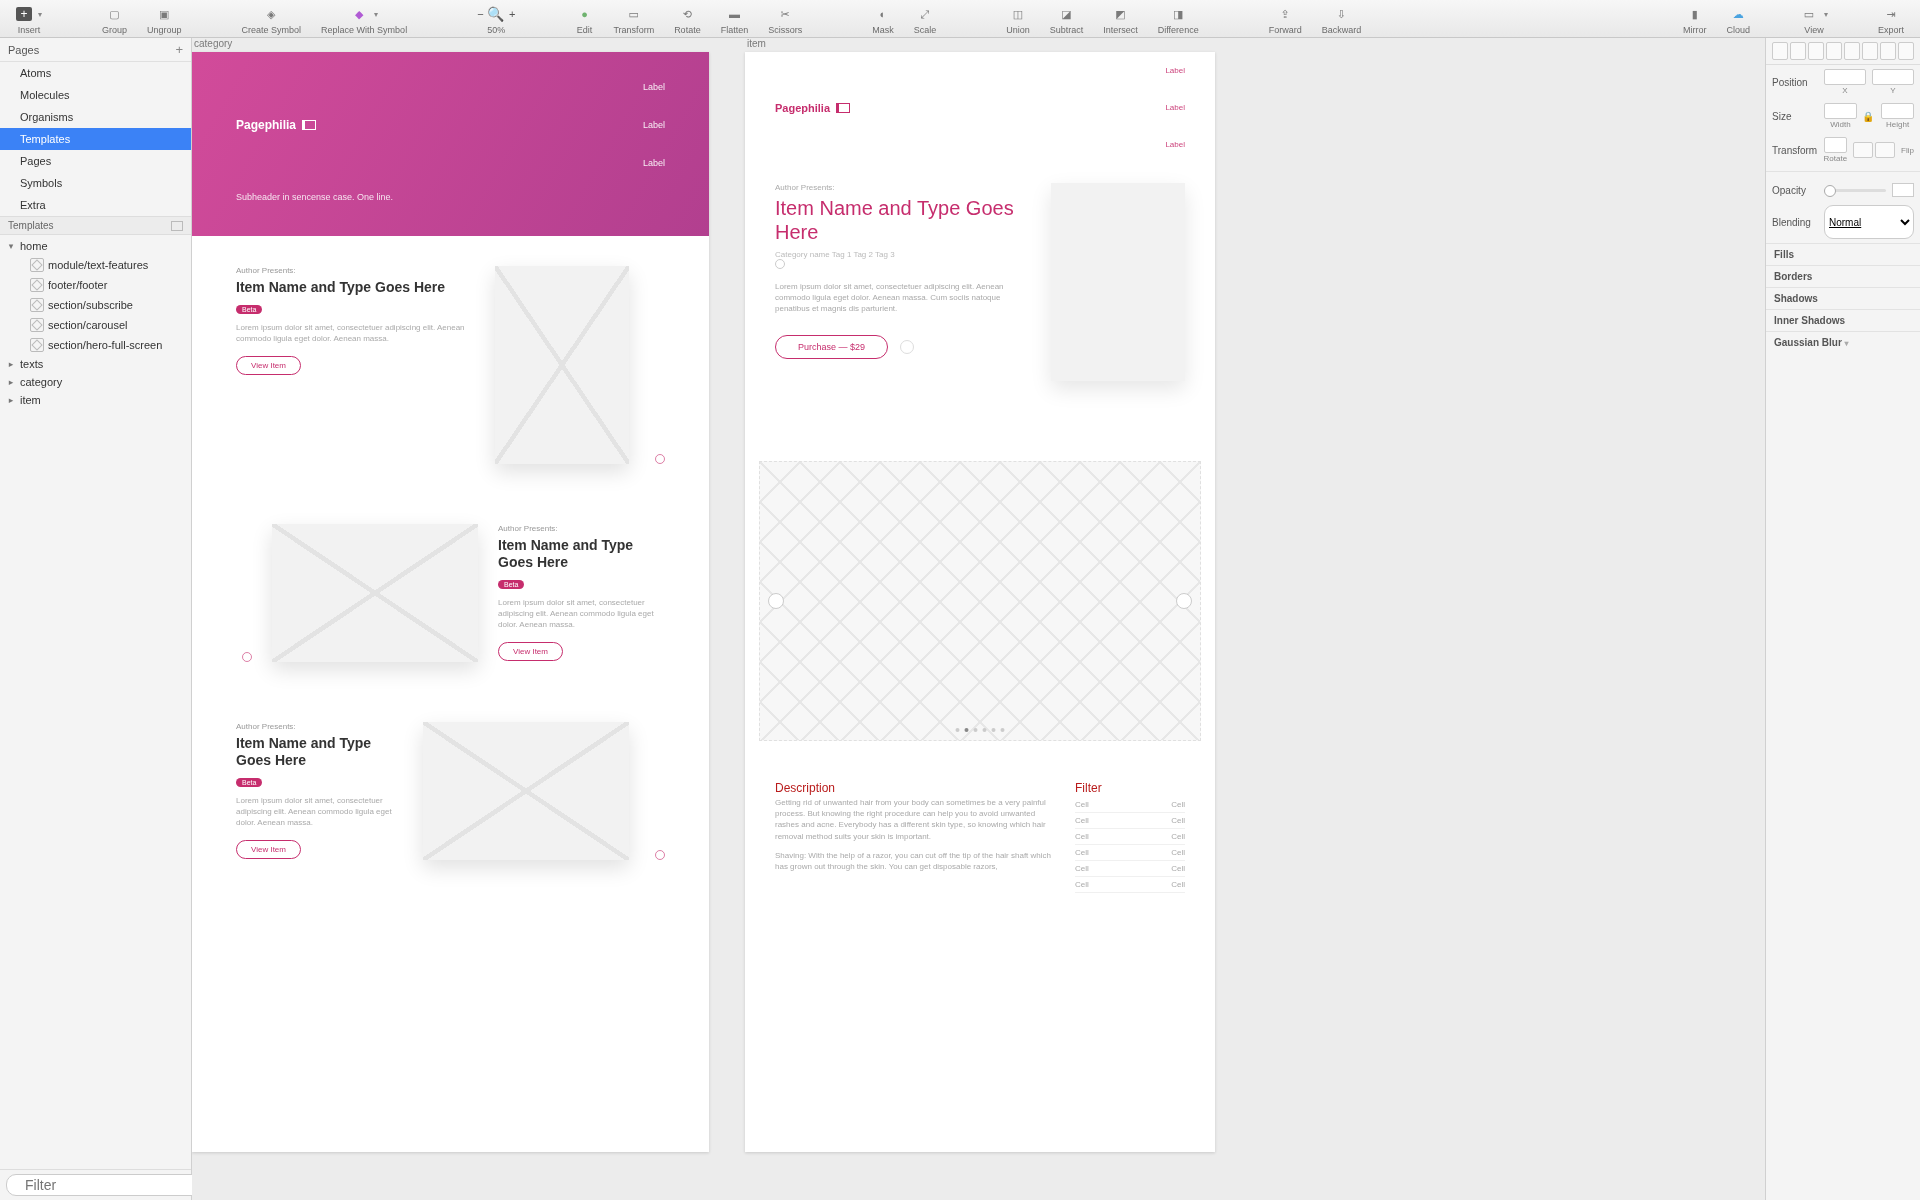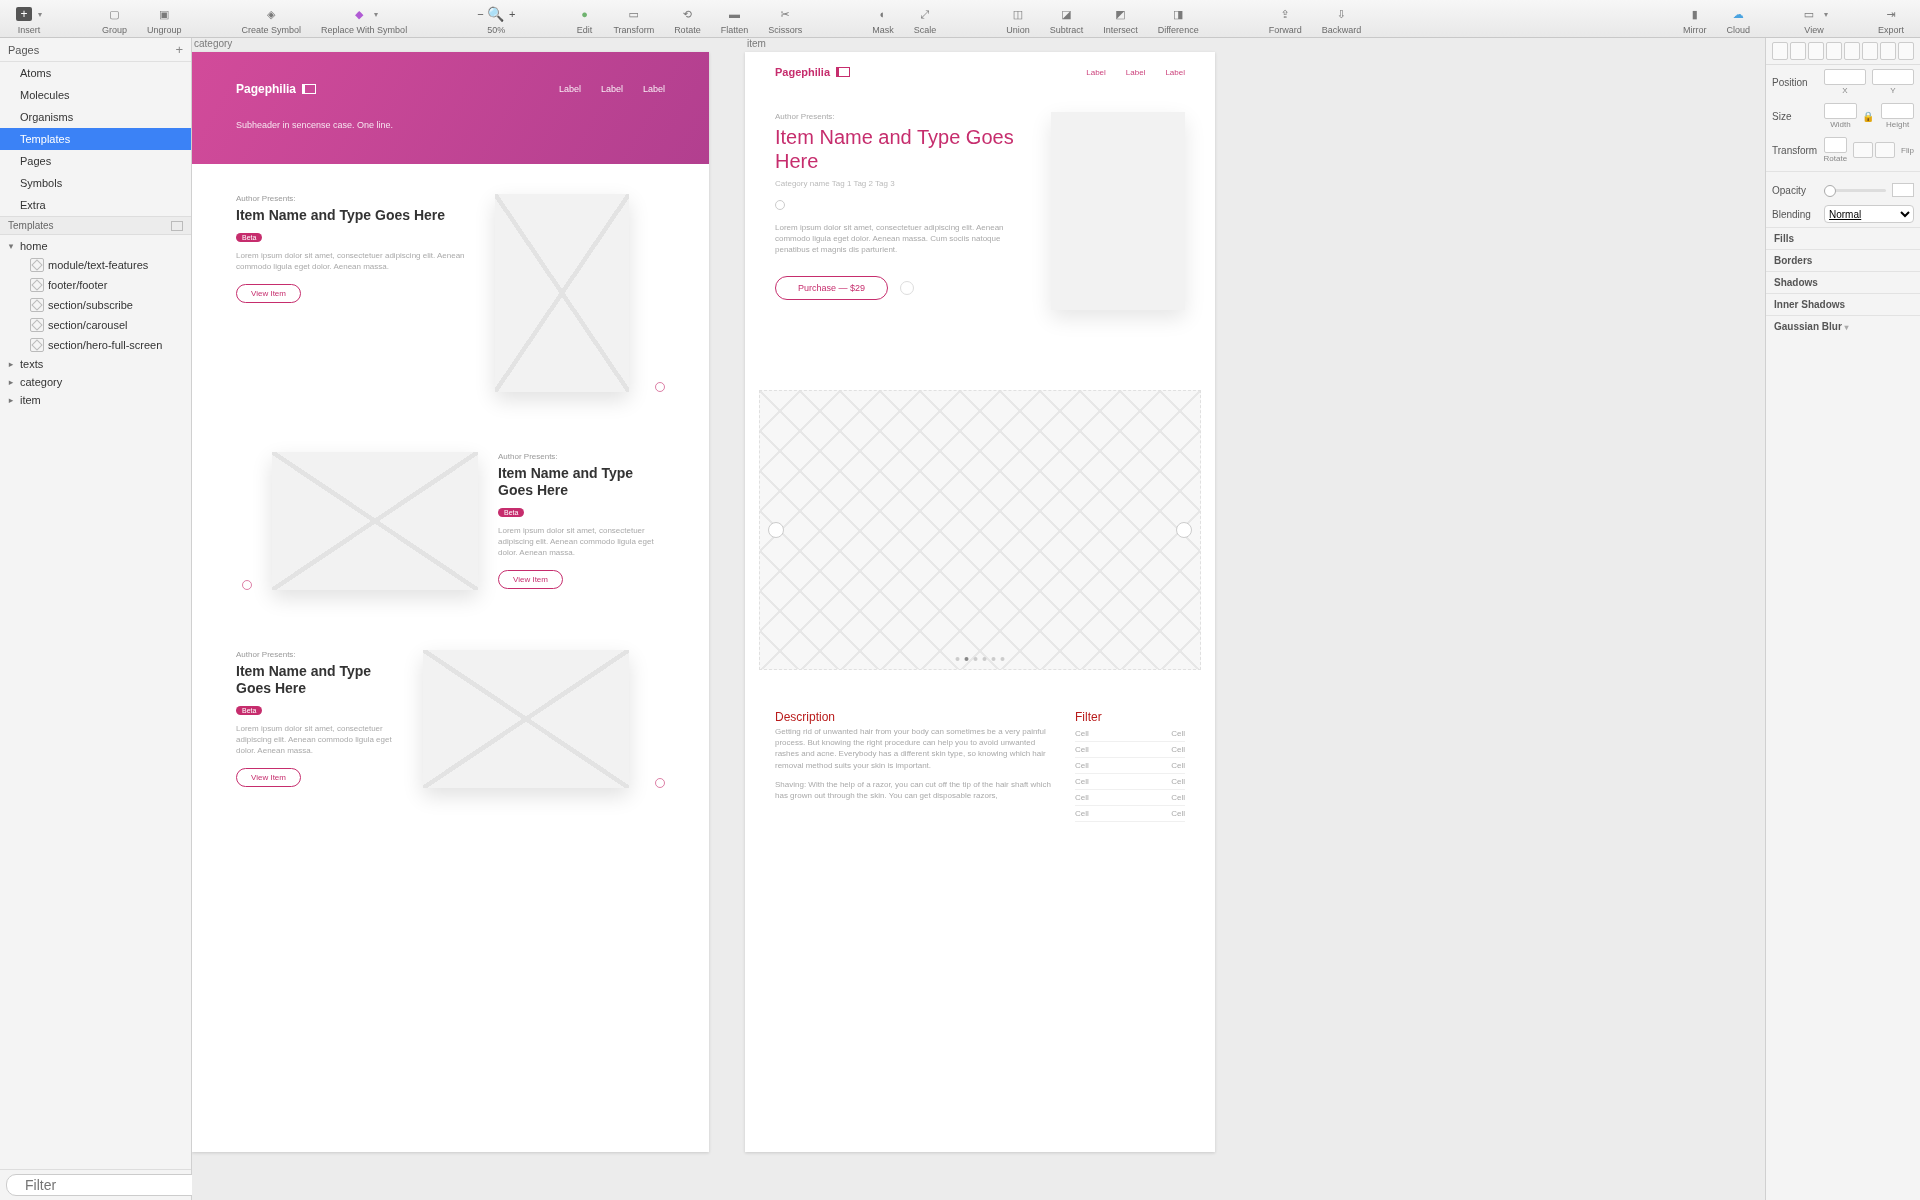--- a/index.html
+++ b/index.html
@@ -39,39 +39,39 @@
 .align-row{display:flex; gap:2px; padding:4px 6px; border-bottom:1px solid #ddd;}
 .align-btn{width:18px;height:18px;border:1px solid #ccc;background:#fafafa;border-radius:2px;}
 .insp-row{display:flex;align-items:center;padding:4px 6px;gap:6px;font-size:10px;color:#555;}
 .insp-row label{width:46px;}
 .insp-field{flex:1;display:flex;flex-direction:column;align-items:center;}
 .insp-field input{width:100%;height:16px;border:1px solid #ccc;border-radius:2px;font-size:10px;padding:0 2px;}
 .insp-field span{font-size:8px;color:#888;margin-top:1px;}
 .insp-btns{display:flex;gap:2px;}
 .insp-btns .b{width:20px;height:16px;border:1px solid #ccc;background:#fafafa;border-radius:2px;}
 .insp-section{padding:5px 8px;border-top:1px solid #e2e2e2;font-size:10px;color:#555;font-weight:600;}
-.blend-select{flex:1;height:18px;border:1px solid #ccc;border-radius:4px;font-size:10px;background:#fff;text-decoration:underline;}
+.blend-select{flex:1;height:34px;border:1px solid #ccc;border-radius:9px;font-size:10px;background:#fff;text-decoration:underline;}
 .opacity-slider{flex:1;height:3px;background:#ddd;border-radius:2px;position:relative;}
 .opacity-slider::after{content:"";position:absolute;left:0;top:-4px;width:10px;height:10px;border-radius:50%;background:#fff;border:1px solid #aaa;}
 .swatch{width:22px;height:14px;border:1px solid #ccc;background:#fff;}
 
 
 .canvas { position:absolute; top:38px; left:192px; right:155px; bottom:0; background:#ececec; overflow:hidden;}
 .artboard { position:absolute; background:#fff; box-shadow:0 1px 3px rgba(0,0,0,0.15);}
 .ab-label{position:absolute; top:-14px; left:2px; font-size:10px; color:#7a7a7a;}
 
 #ab1{ left:0px; top:14px; width:517px; height:1100px;}
 
 #ab2{ left:553px; top:14px; width:470px; height:1100px;}
 
 .hero{ background:linear-gradient(120deg,#d24b9a,#b23f8f); color:#fff; padding:30px 44px 34px;}
 .brand-row{display:flex;justify-content:space-between;align-items:center;margin-bottom:24px;}
 .brand{font-size:12px;font-weight:600;display:flex;align-items:center;gap:6px;}
 .brand .logo{width:14px;height:10px;border:1px solid #fff;border-left:3px solid #fff;}
-.navlinks{display:flex;gap:20px;font-size:9px;}
+.navlinks{display:flex;gap:28px;font-size:9px;flex-direction:column;}
 .navlinks span{opacity:.9;}
 .hero h1{font-size:22px;font-weight:400;line-height:1.25;max-width:260px;}
 .hero .sub{font-size:9px;opacity:.85;margin-top:8px;}
 
 .feature{display:flex;gap:20px;padding:30px 44px;align-items:flex-start;}
 .feature.rev{flex-direction:row-reverse;}
 .feature .txt{flex:1;}
 .eyebrow{font-size:8px;color:#999;margin-bottom:4px;}
 .feature h3{font-size:14px;color:#333;font-weight:600;line-height:1.2;margin-bottom:6px;}
 .badge{display:inline-block;background:#c62d6d;color:#fff;font-size:7px;padding:1px 6px;border-radius:7px;margin-bottom:8px;}
@@ -88,21 +88,21 @@
 
 
 .item-header{display:flex;justify-content:space-between;align-items:center;padding:14px 30px;}
 .item-header .brand{color:#c62d6d;font-size:11px;}
 .item-header .brand .logo{border-color:#c62d6d;border-left-color:#c62d6d;}
 .item-header .navlinks span{color:#c62d6d;font-size:8px;}
 .item-top{display:flex;gap:26px;padding:20px 30px;}
 .item-info{flex:1;}
 .item-info .eyebrow{color:#aaa;}
 .item-info h2{color:#c62d6d;font-size:20px;font-weight:500;line-height:1.2;margin:4px 0 6px;}
-.tags{font-size:8px;color:#bbb;margin-bottom:12px;}
+.tags{font-size:8px;color:#bbb;margin-bottom:0;}
 .rating{width:10px;height:10px;border:1px solid #ccc;border-radius:50%;display:inline-block;margin-bottom:10px;}
 .item-ph{width:134px;height:198px;background:#f2f2f2;box-shadow:0 8px 20px rgba(0,0,0,0.1);}
 .purchase-row{display:flex;align-items:center;gap:12px;margin-top:20px;}
 .btn-buy{border:1px solid #c62d6d;color:#c62d6d;font-size:9px;padding:6px 22px;border-radius:14px;}
 .cart-ic{width:14px;height:14px;border:1px solid #ddd;border-radius:50%;}
 
 .carousel{margin:60px 14px 20px;position:relative;height:280px;background:#f7f7f7;border:1px dashed #e0e0e0;}
 .carousel::before{content:"";position:absolute;inset:0;background:
   linear-gradient(45deg,transparent 48%,#e7e7e7 48%,#e7e7e7 52%,transparent 52%),
   linear-gradient(-45deg,transparent 48%,#e7e7e7 48%,#e7e7e7 52%,transparent 52%);

